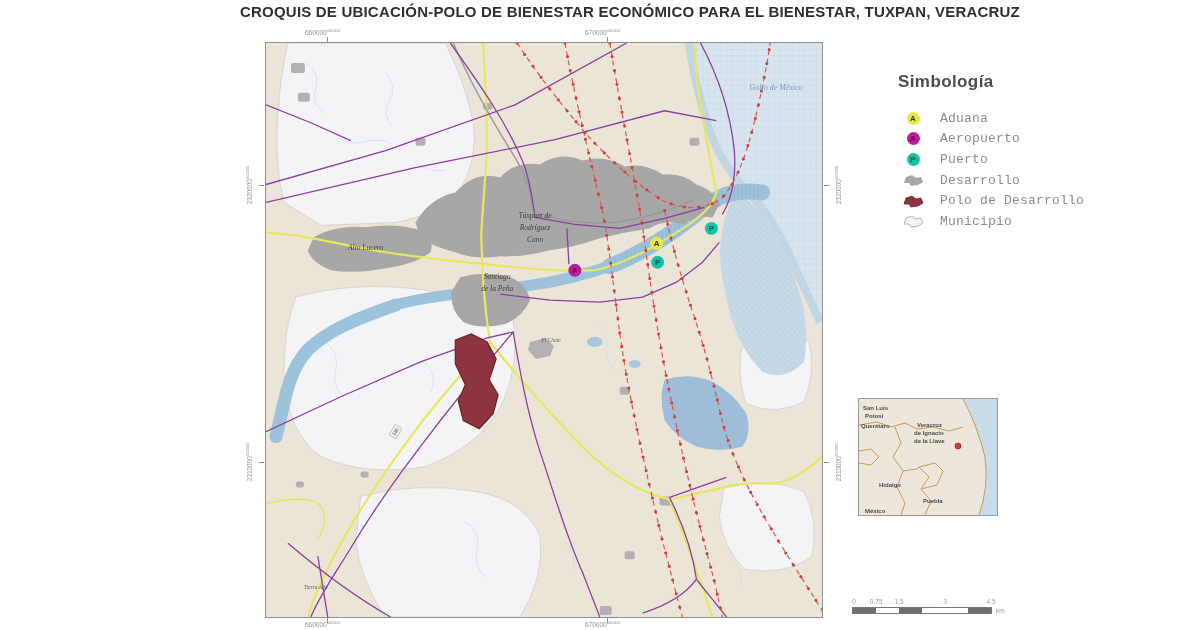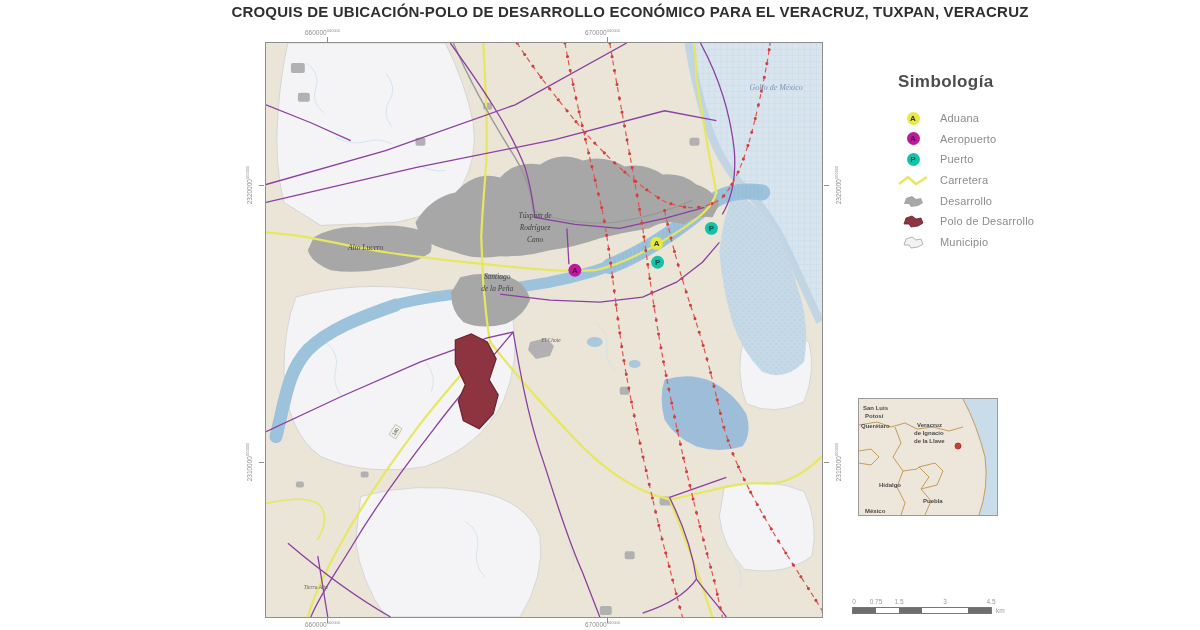--- a/index.html
+++ b/index.html
@@ -15,40 +15,40 @@
   
   .coord{position:absolute;font-size:6.5px;color:#8f8f8f;white-space:nowrap;}
   .coord sup{font-size:4px;}
   .coord.rot{transform:translate(-50%,-50%) rotate(-90deg);}
   .tick{position:absolute;background:#8f8f8f;}
   
   #legend{position:absolute;left:898px;top:72px;width:200px;}
   #legend h3{margin:0 0 16px 0;font-size:17px;font-weight:bold;color:#4c4c4c;letter-spacing:.4px;}
   .lg-row{display:flex;align-items:center;height:20.6px;gap:12px;}
   .lg-ic{width:30px;display:flex;justify-content:center;align-items:center;flex:0 0 30px;}
-  .lg-label{font-size:11px;color:#8c8c8c;letter-spacing:.2px;}
+  .lg-label{font-size:13px;color:#8c8c8c;letter-spacing:.2px;font-family:Liberation Mono, monospace;}
   .pt{width:13px;height:13px;border-radius:50%;display:flex;align-items:center;justify-content:center;
       font-size:8px;font-weight:bold;}
   
   #inset{position:absolute;left:858px;top:398px;width:140px;height:118px;
          border:1px solid #9a9a9a;box-sizing:border-box;background:#ece7da;}
   
   #scalebar{position:absolute;left:852px;top:598px;width:160px;}
   #sb-ticks{position:relative;height:9px;font-size:6.5px;color:#9a9a9a;}
   #sb-ticks span{position:absolute;transform:translateX(-50%);}
   #sb-bar{position:relative;width:138px;height:5px;border:1px solid #777;display:flex;}
   #sb-bar div{height:100%;}
   #sb-unit{position:absolute;left:144px;top:9px;font-size:6.5px;color:#9a9a9a;}
 </style>
 </head>
 <body>
 
 <div id="page">
 
-  <div id="title">CROQUIS DE UBICACIÓN-POLO DE DESARROLLO ECONÓMICO PARA EL VERACRUZ, TUXPAN, VERACRUZ</div>
+  <div id="title">CROQUIS DE UBICACIÓN-POLO DE BIENESTAR ECONÓMICO PARA EL BIENESTAR, TUXPAN, VERACRUZ</div>
 
   <div id="map-frame">
     <svg width="556" height="574" viewBox="0 0 558 576" preserveAspectRatio="none">
       <defs>
         <pattern id="seagrid" width="6" height="6" patternUnits="userSpaceOnUse">
           <rect width="6" height="6" fill="#d8e5ef"></rect>
           <path d="M6,0H0V6" fill="none" stroke="#b6cddd" stroke-width="0.5"></path>
         </pattern>
         <pattern id="esthatch" width="4" height="7" patternUnits="userSpaceOnUse">
           <path d="M2,0V7" stroke="#88b0cf" stroke-width="0.7"></path>
@@ -238,28 +238,20 @@
       <span class="lg-label">Aeropuerto</span>
     </div>
     <div class="lg-row">
       <span class="lg-ic">
           <span class="pt" style="background:#14c2aa;color:#04544a;">P</span>
         </span>
       <span class="lg-label">Puerto</span>
     </div>
     <div class="lg-row">
       <span class="lg-ic">
-        <svg width="30" height="14">
-            <polyline points="1,11 10,4 18,11 29,4" fill="none" stroke="#e7e75f" stroke-width="2.4"></polyline>
-          </svg>
-      </span>
-      <span class="lg-label">Carretera</span>
-    </div>
-    <div class="lg-row">
-      <span class="lg-ic">
         <svg width="30" height="16">
             <path d="M8,5 l6,-2 l4,3 l5,-1 l2,5 l-5,3 l-7,1 l-2,-3 l-5,0 Z" fill="#a7a7a7"></path>
           </svg>
       </span>
       <span class="lg-label">Desarrollo</span>
     </div>
     <div class="lg-row">
       <span class="lg-ic">
         <svg width="30" height="16">
             <path d="M8,5 l6,-2 l4,3 l5,-1 l2,5 l-5,3 l-7,1 l-2,-3 l-5,0 Z" fill="#8e3340" stroke="#6b232e" stroke-width="0.8"></path>

